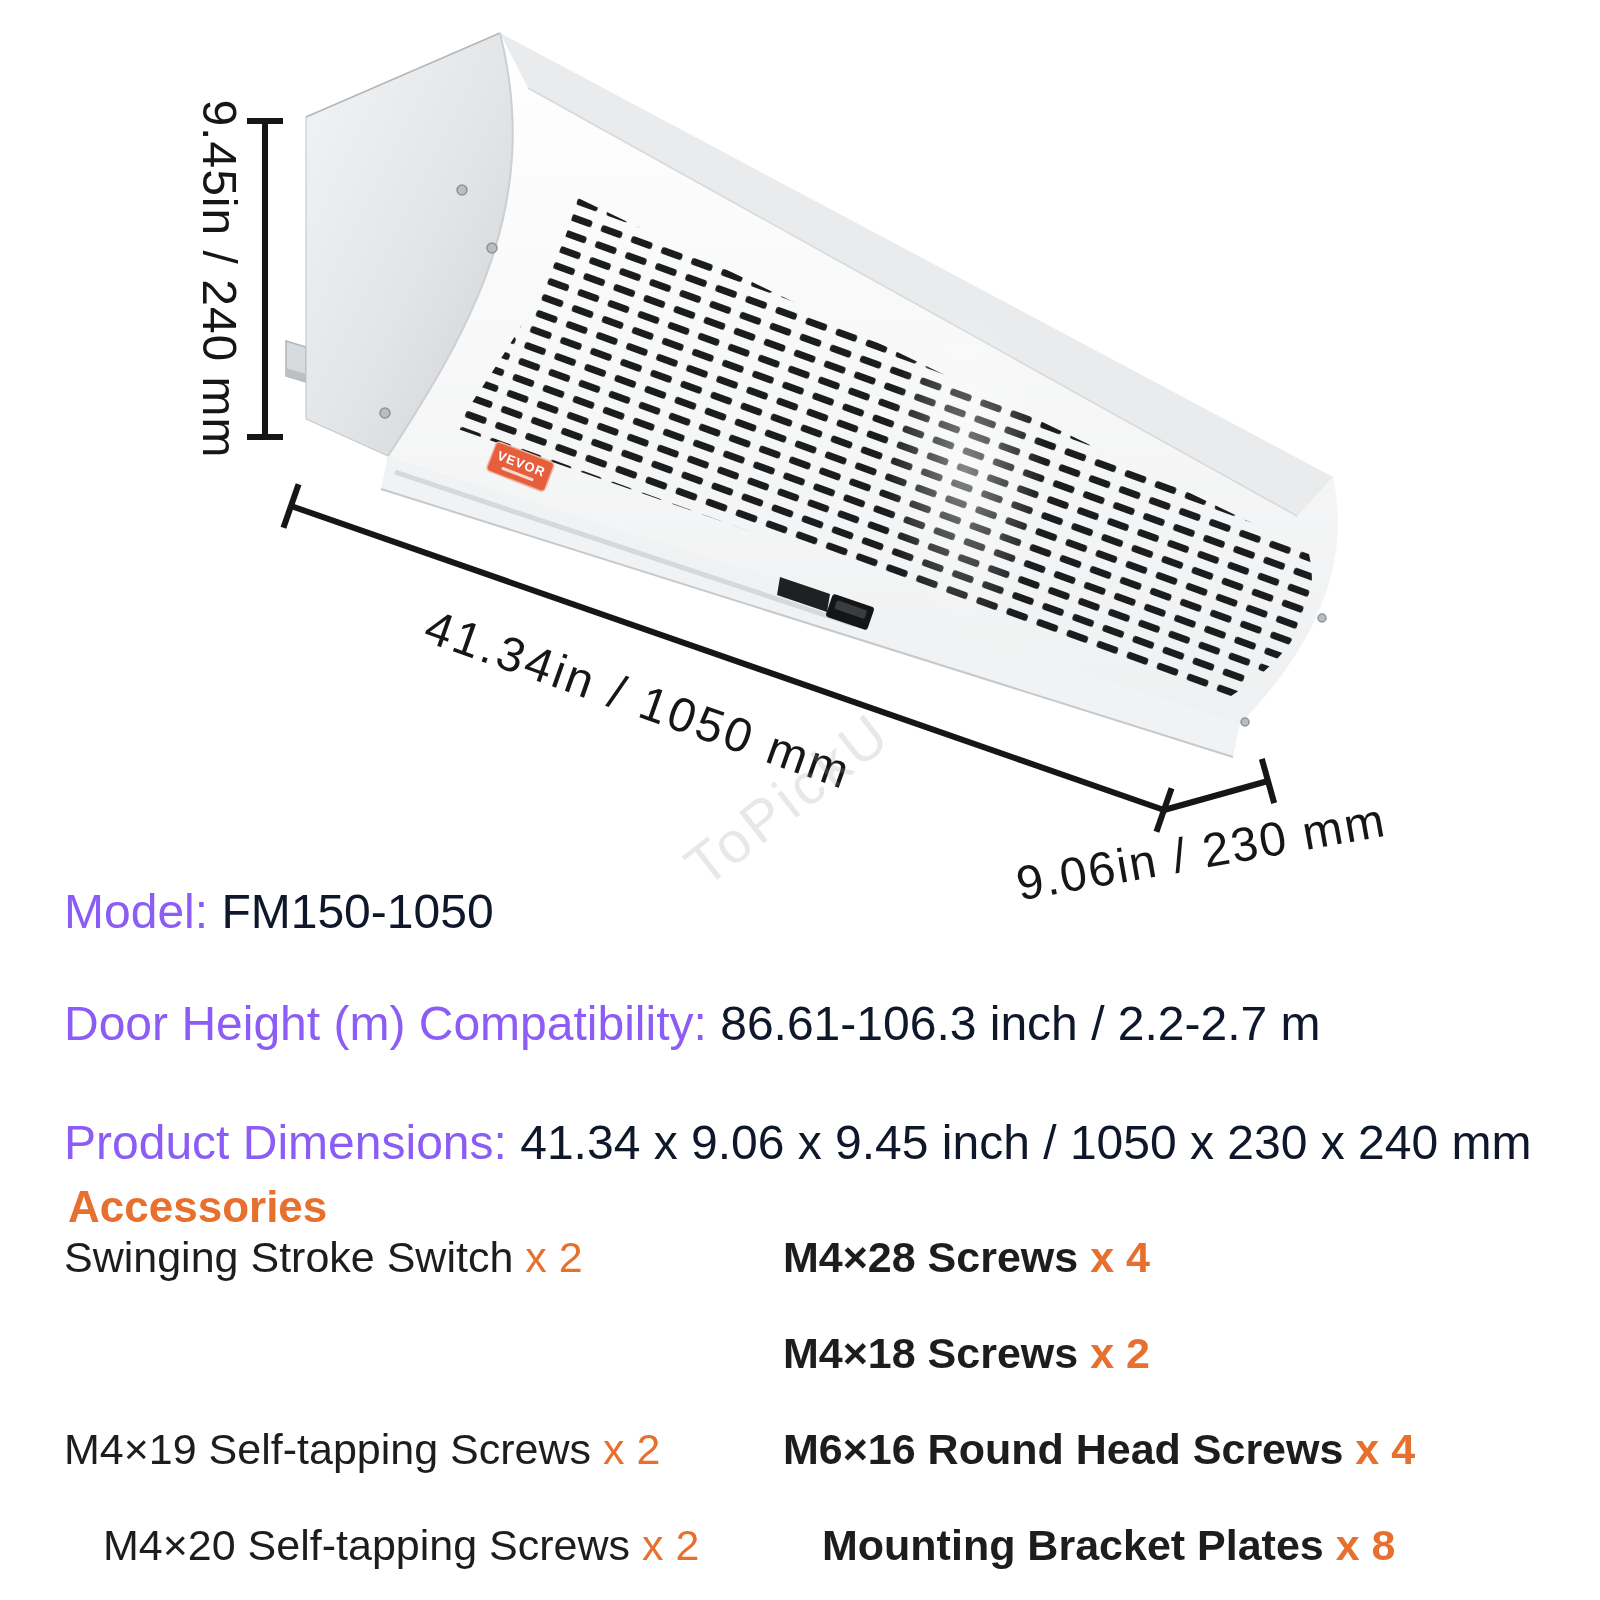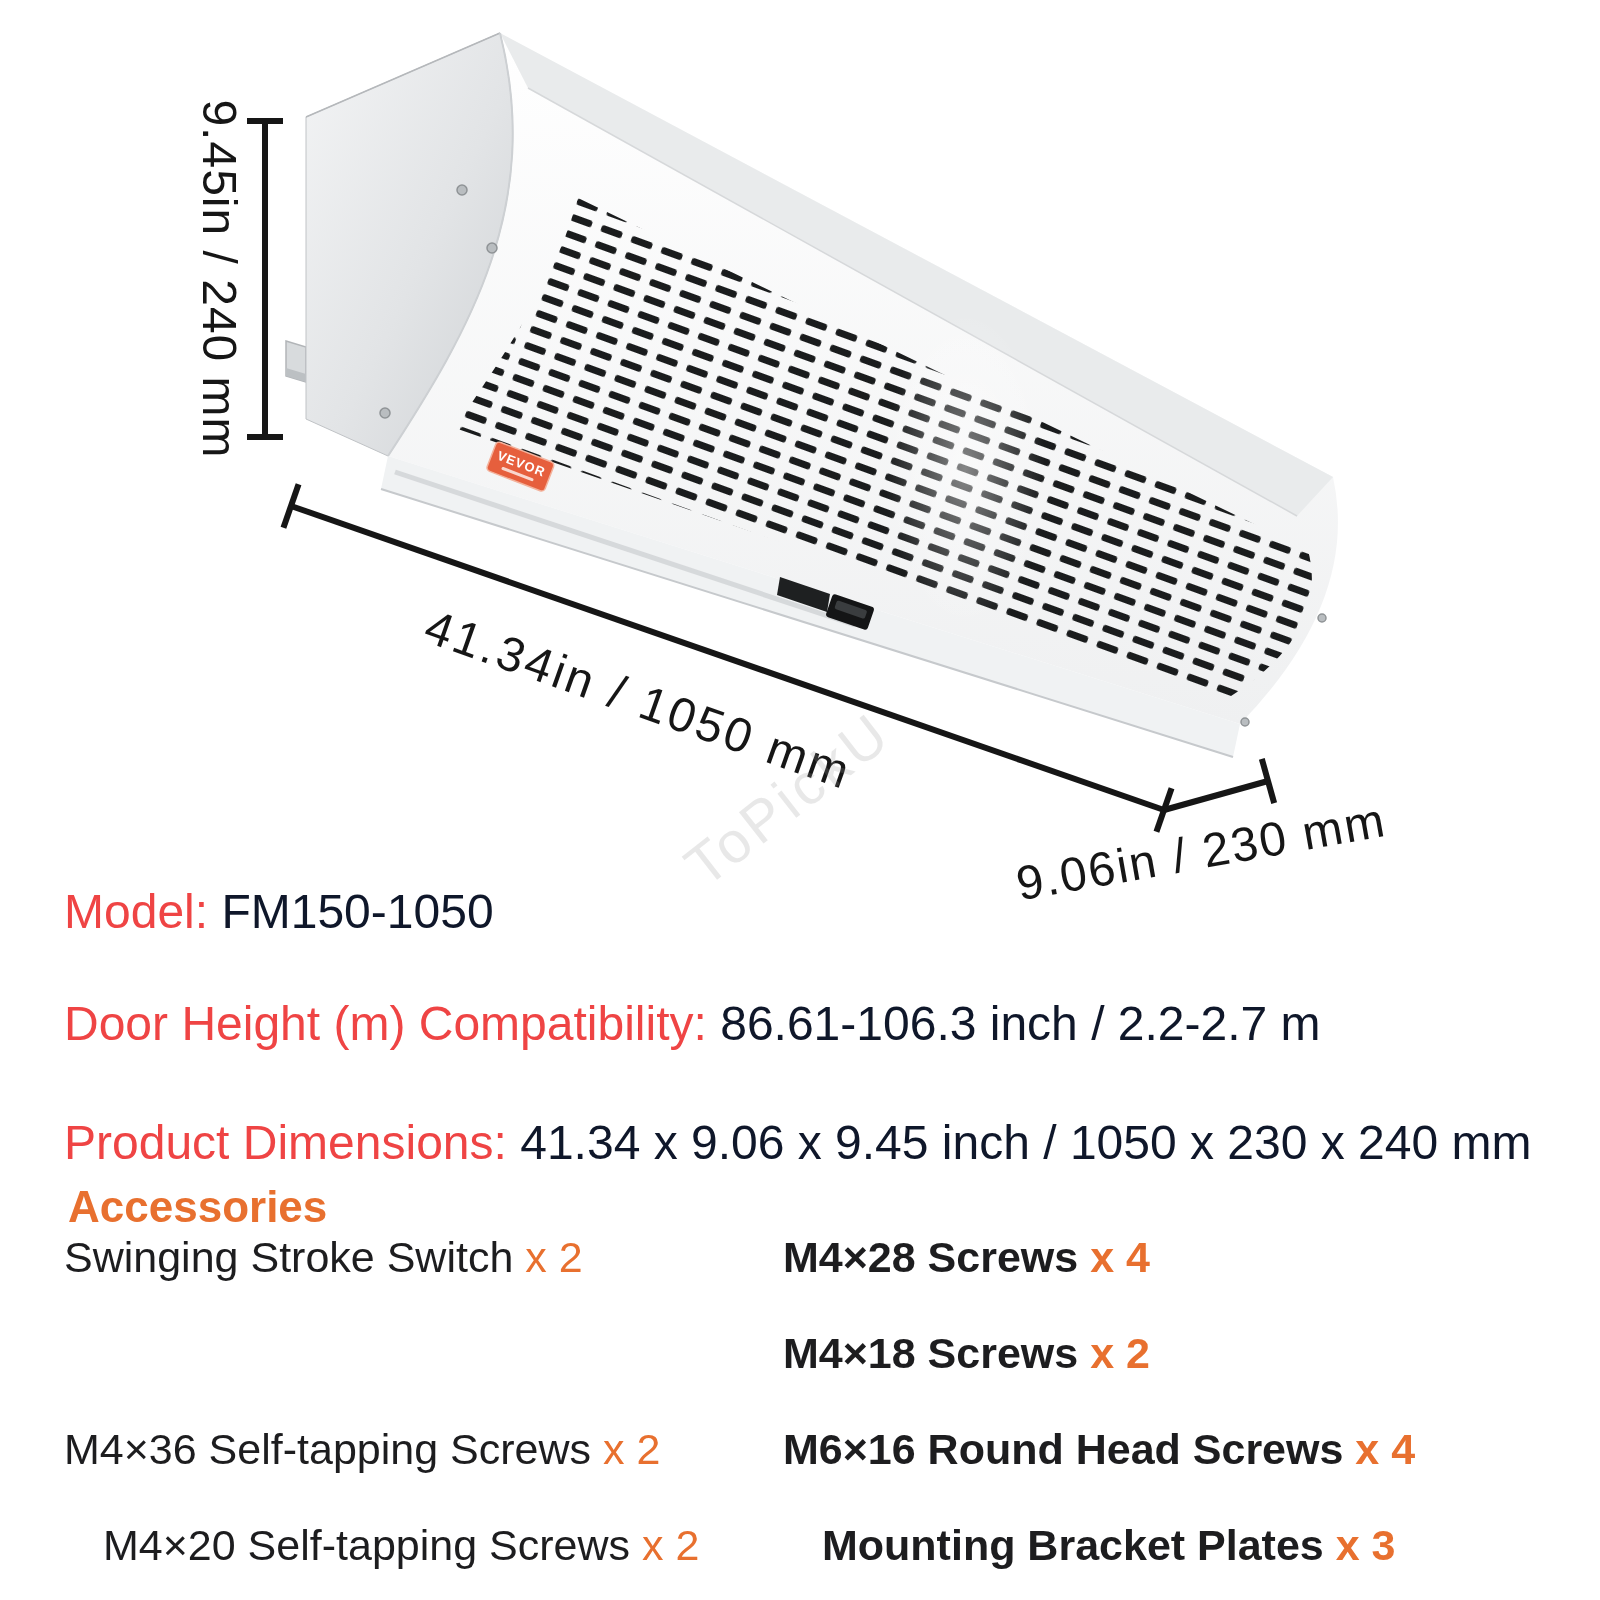--- a/index.html
+++ b/index.html
@@ -4,21 +4,21 @@
 <style>
   html,body{margin:0;padding:0;}
   body{
     width:1600px;height:1600px;position:relative;background:#ffffff;
     font-family:"Liberation Sans",sans-serif;color:#1d1d1f;overflow:hidden;
   }
   #stage{position:absolute;left:0;top:0;width:1600px;height:1600px;}
   svg text{font-family:"Liberation Sans",sans-serif;}
   .dim-label{fill:#161616;font-size:48px;}
   .spec-line{position:absolute;left:64px;font-size:48px;white-space:nowrap;}
-  .spec-line .k{color:#ef4444;}
+  .spec-line .k{color:#8b5cf6;}
   .orange{color:#0f172a;}
   .acc-title{position:absolute;left:68px;top:1182px;font-size:44px;font-weight:bold;color:#e8702f;white-space:nowrap;}
   .acc-item{position:absolute;font-size:43px;white-space:nowrap;}
   .acc-item .qty{color:#e8702f;text-align:center;}
   .col-l{left:64px;}
   .col-r{left:783px;font-weight:bold;}
   .r1{top:1233px;}.r2{top:1329px;}.r3{top:1425px;}.r4{top:1521px;margin-left:39px;}
 </style>
 </head>
 <body>
@@ -139,21 +139,21 @@
   </div>
 
   <div class="acc-title">Accessories</div>
 
   
   <div class="acc-item col-l r1">
     <span>Swinging Stroke Switch</span>
     <span class="qty">x 2</span>
   </div>
   <div class="acc-item col-l r3">
-    <span>M4×36 Self-tapping Screws</span>
+    <span>M4×19 Self-tapping Screws</span>
     <span class="qty">x 2</span>
   </div>
   <div class="acc-item col-l r4">
     <span>M4×20 Self-tapping Screws</span>
     <span class="qty">x 2</span>
   </div>
 
   
   <div class="acc-item col-r r1">
     <span>M4×28 Screws</span>
@@ -162,16 +162,16 @@
   <div class="acc-item col-r r2">
     <span>M4×18 Screws</span>
     <span class="qty">x 2</span>
   </div>
   <div class="acc-item col-r r3">
     <span>M6×16 Round Head Screws</span>
     <span class="qty">x 4</span>
   </div>
   <div class="acc-item col-r r4">
     <span>Mounting Bracket Plates</span>
-    <span class="qty">x 3</span>
+    <span class="qty">x 8</span>
   </div>
 
 </div>
 
 </body></html>

